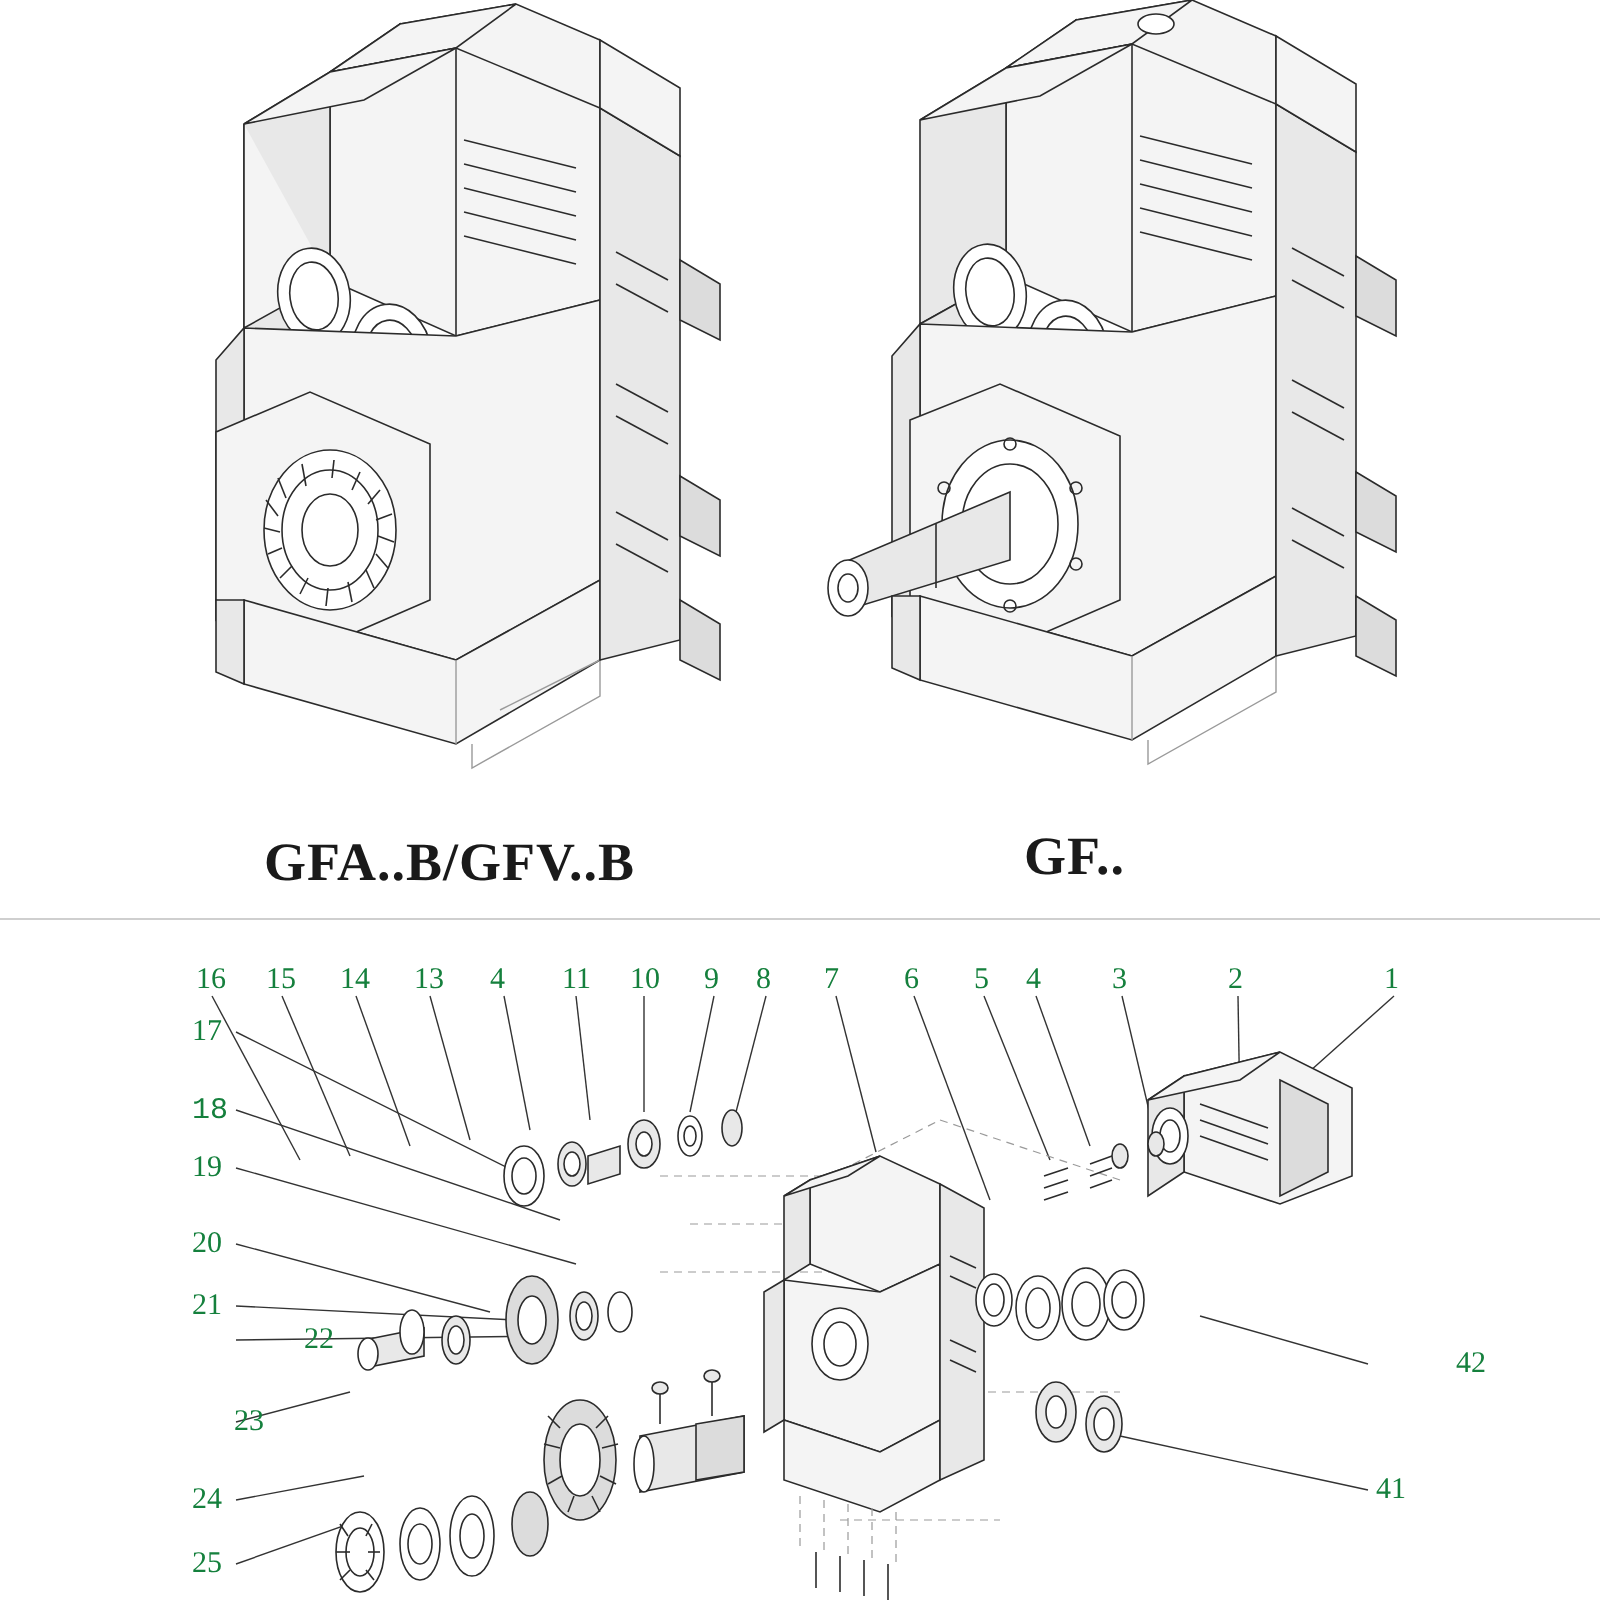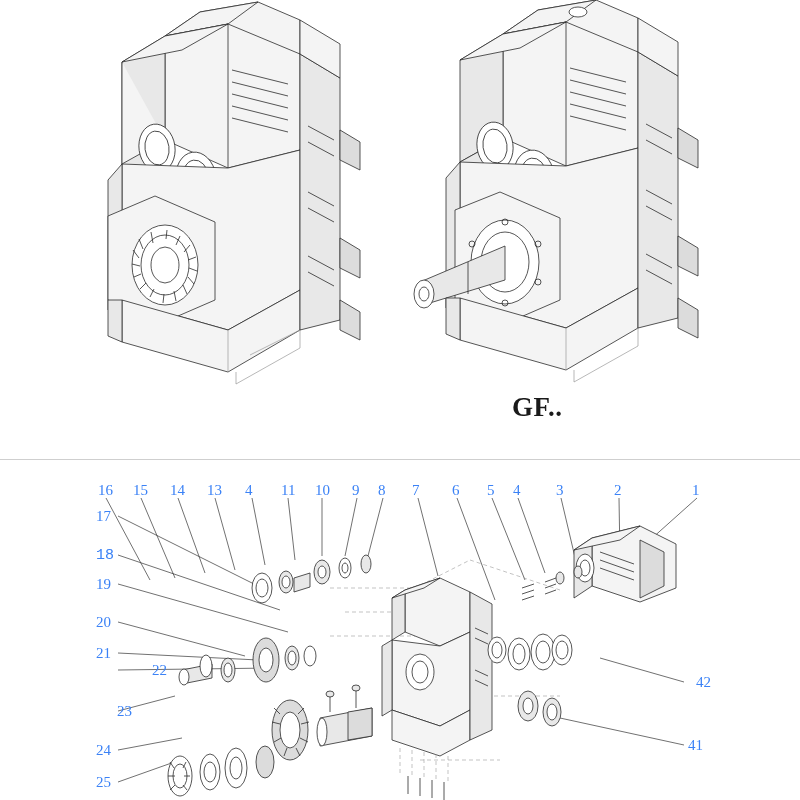--- a/index.html
+++ b/index.html
@@ -40,35 +40,35 @@
     color: #1a1a1a;
     letter-spacing: 0.5px;
     white-space: nowrap;
   }
   .caption-left {
     left: 132px;
     top: 416px;
   }
   .caption-right {
     left: 512px;
-    top: 392px;
+    top: 413px;
   }
   .divider {
     position: absolute;
     left: 0;
     top: 459px;
     width: 800px;
     height: 1px;
     background: #cfcfcf;
   }
   .lbl {
     position: absolute;
     font-family: "Liberation Serif", serif;
     font-size: 15px;
-    color: #3b82f6;
+    color: #15803d;
     white-space: nowrap;
   }
   svg { display: block; }
   .ln { stroke: #2b2b2b; stroke-width: 0.8; fill: none; }
   .ln-l { stroke: #9a9a9a; stroke-width: 0.7; fill: none; }
   .fillgray { fill: #e8e8e8; stroke: #2b2b2b; stroke-width: 0.8; }
   .filllight { fill: #f4f4f4; stroke: #2b2b2b; stroke-width: 0.8; }
   .fillmid { fill: #dcdcdc; stroke: #2b2b2b; stroke-width: 0.8; }
   .fillwhite { fill: #ffffff; stroke: #2b2b2b; stroke-width: 0.8; }
   .leader { stroke: #333333; stroke-width: 0.7; fill: none; }
@@ -217,20 +217,21 @@
             <path d="M646,206 L672,220"></path>
           <path d="M646,254 L672,268"></path>
             <path d="M646,270 L672,284"></path>
         </g>
         <path class="fillmid" d="M678,128 L698,140 L698,168 L678,158 Z"></path>
         <path class="fillmid" d="M678,236 L698,248 L698,276 L678,266 Z"></path>
         <path class="fillmid" d="M678,298 L698,310 L698,338 L678,328 Z"></path>
       </g>
     </svg>
 
+    <div class="caption caption-left">GFA..B/GFV..B</div>
     <div class="caption caption-right">GF..</div>
   </div>
 
   <div class="divider"></div>
 
   <div class="bottom-section">
     <svg width="800" height="340" viewBox="0 0 800 340">
 
       <g class="leader">
         <path d="M106,38 L150,120"></path>
@@ -437,17 +438,17 @@
     <div class="lbl" style="left:96px; top:48px;">17</div>
     <div class="lbl" style="left:96px; top:87px;font-family:Liberation Mono, monospace;">18</div>
     <div class="lbl" style="left:96px; top:116px;">19</div>
     <div class="lbl" style="left:96px; top:154px;">20</div>
     <div class="lbl" style="left:96px; top:185px;">21</div>
     <div class="lbl" style="left:108px; top:202px;margin-left:44px;">22</div>
     <div class="lbl" style="left:96px; top:243px;margin-left:21px;">23</div>
     <div class="lbl" style="left:96px; top:282px;">24</div>
     <div class="lbl" style="left:96px; top:314px;">25</div>
 
-    <div class="lbl" style="left:696px; top:214px;">42</div>
+    <div class="lbl" style="left:728px; top:214px;">42</div>
     <div class="lbl" style="left:688px; top:277px;">41</div>
   </div>
 
 </div>
 
 </body></html>

